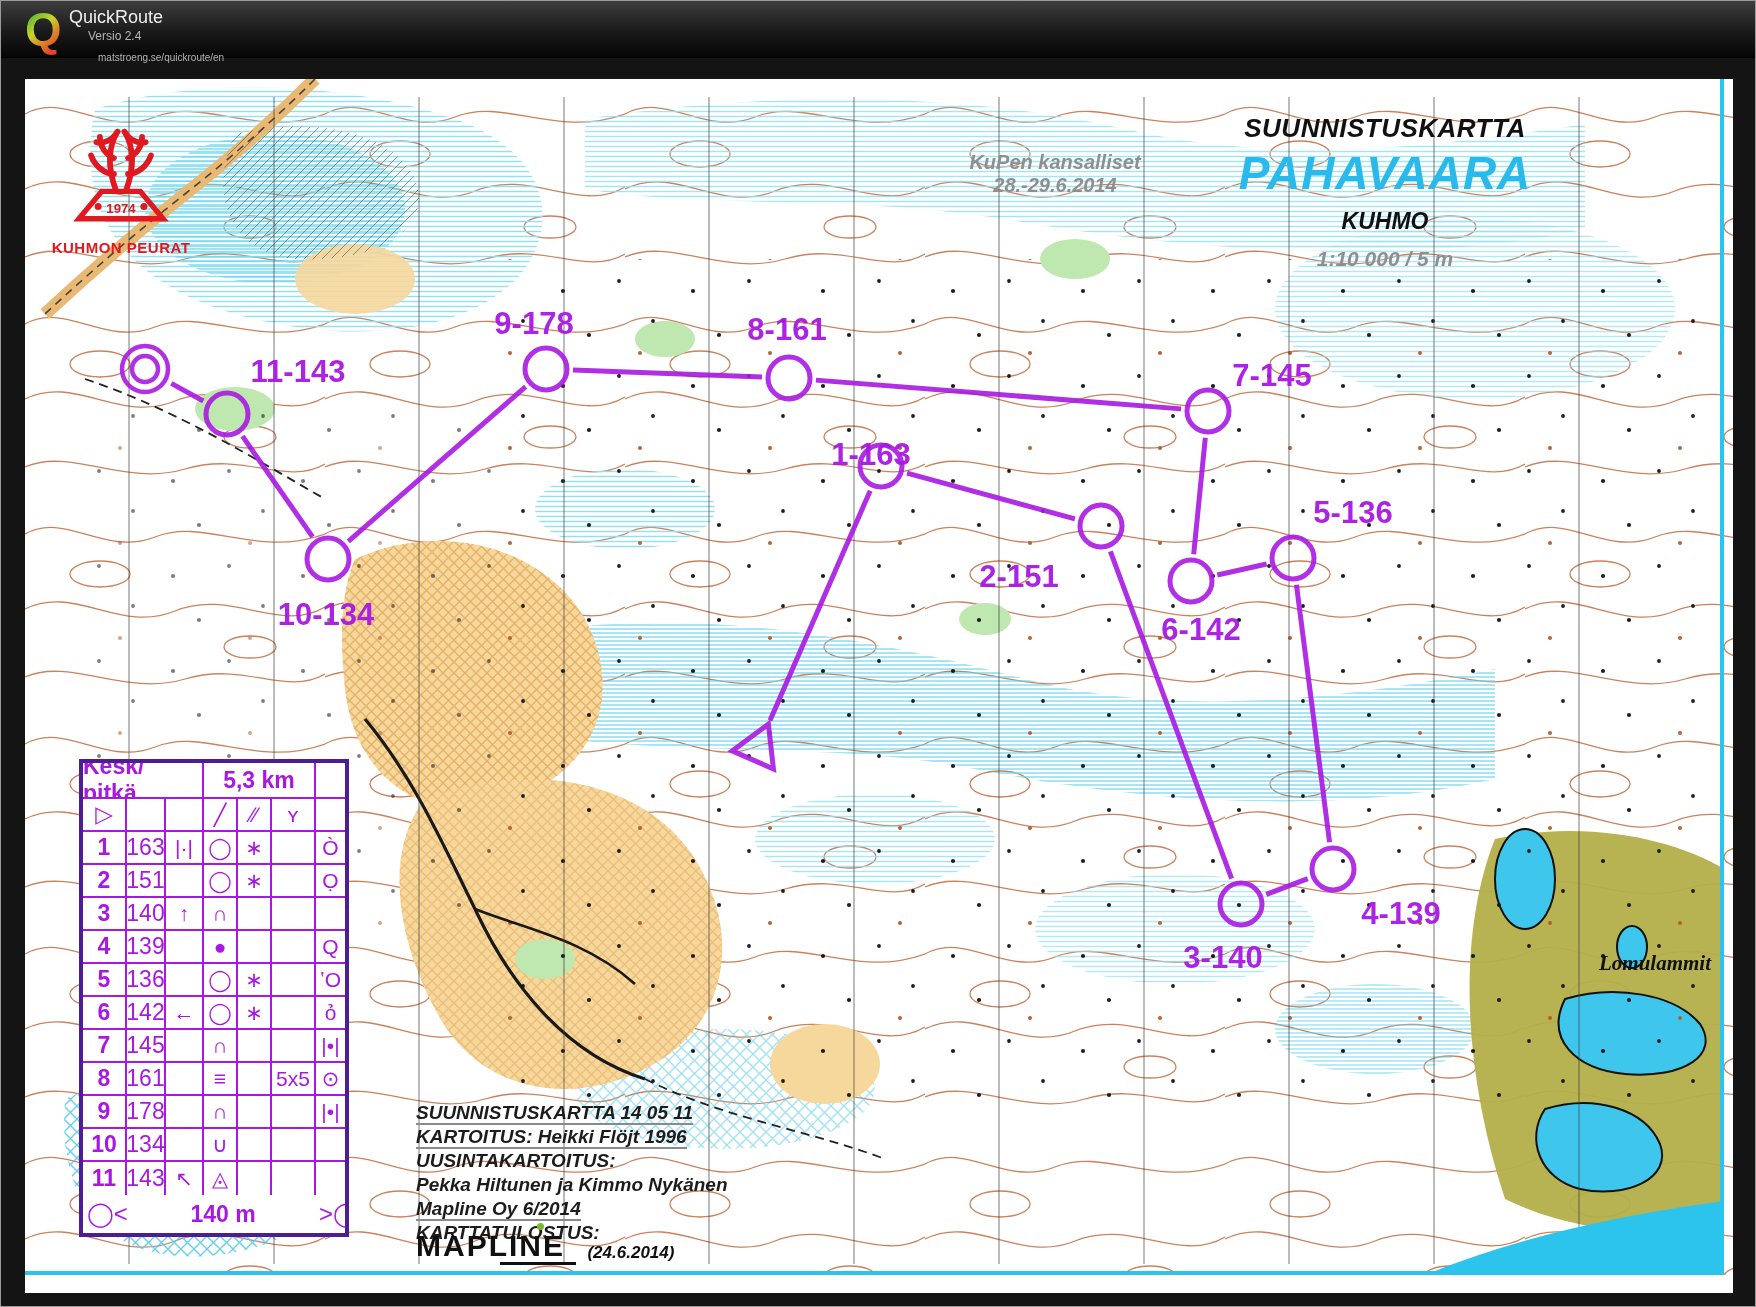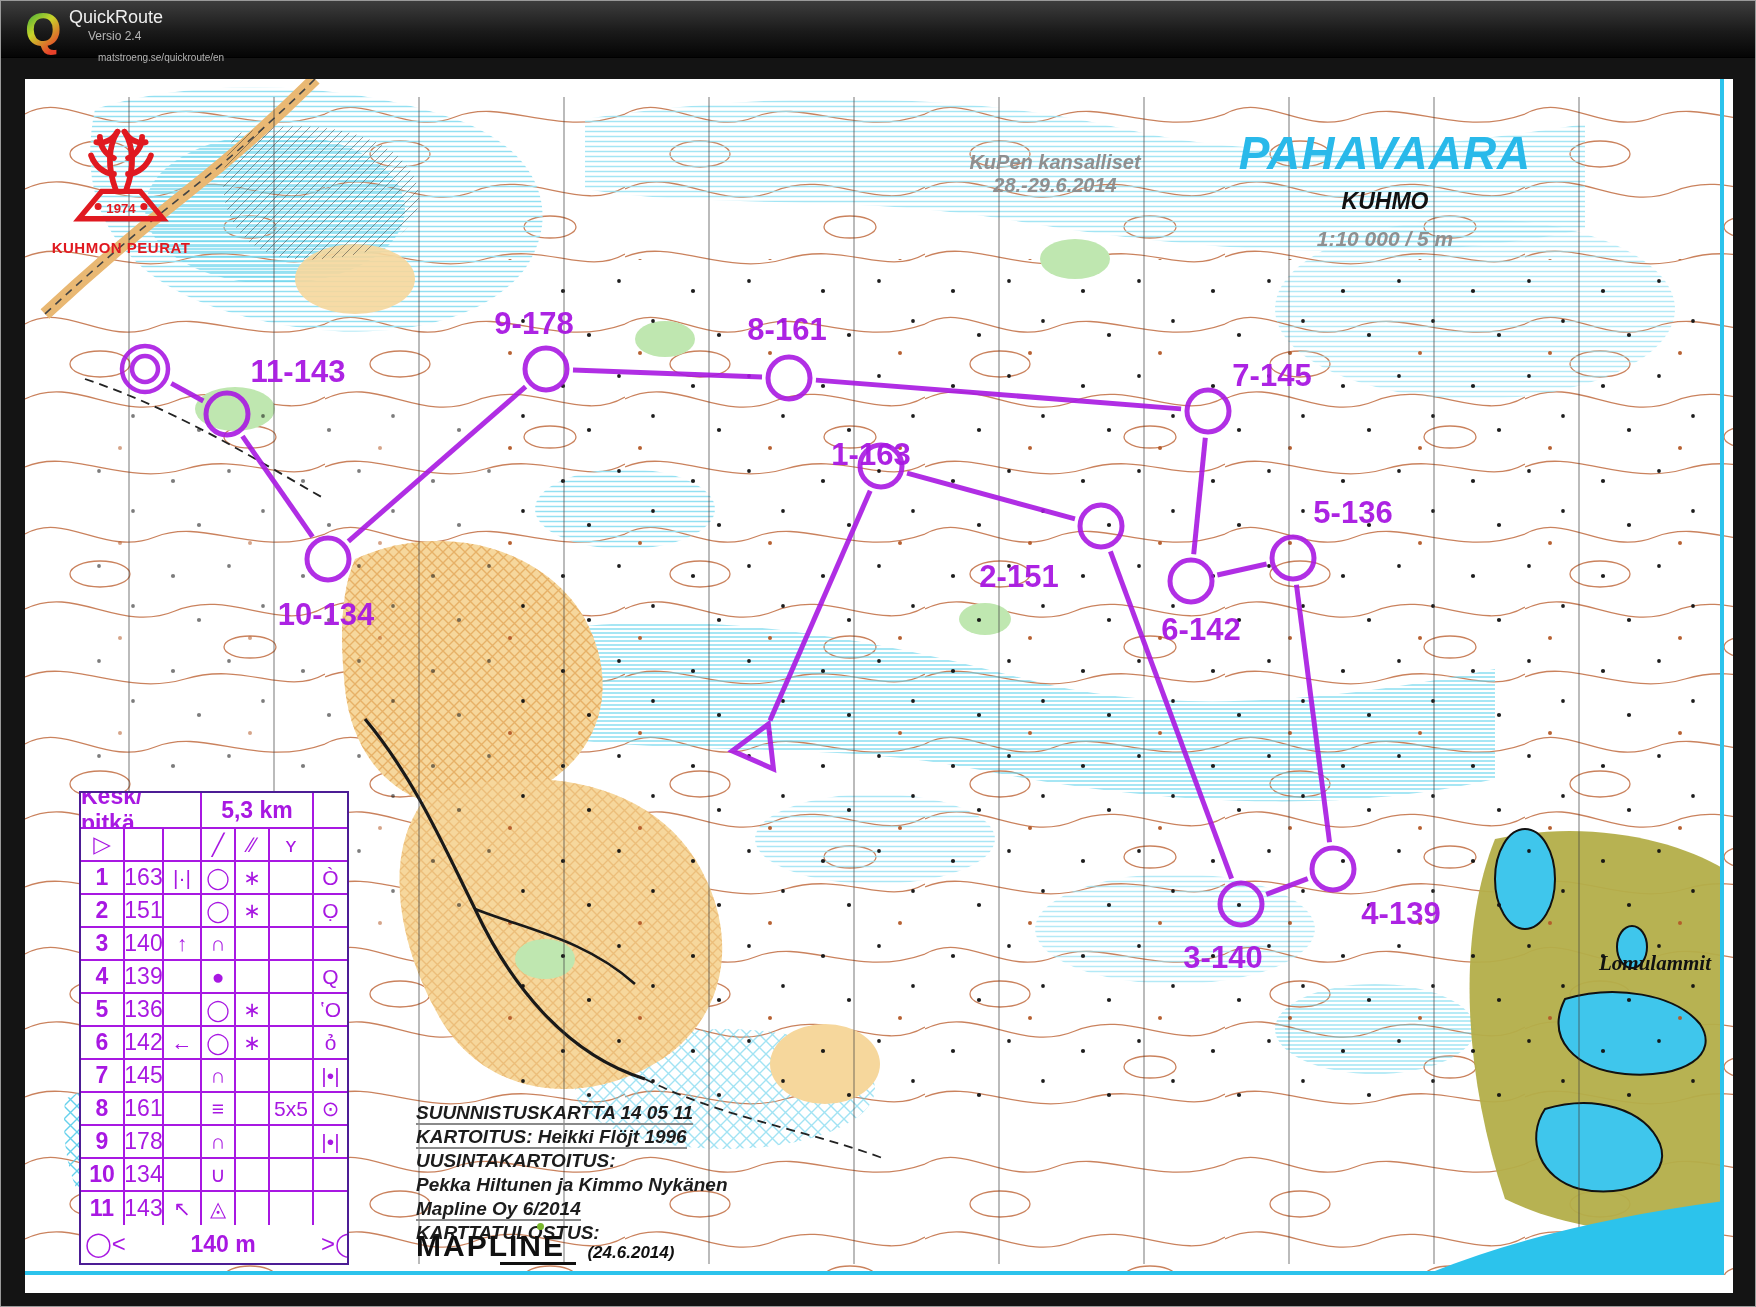--- a/index.html
+++ b/index.html
@@ -17,42 +17,42 @@
   .appurl{position:absolute;left:69px;top:51px;font-size:10px;color:#b5b5b5;margin-left:28px;}
   
   .map-page{position:absolute;left:24px;top:78px;width:1708px;height:1214px;background:#fff;}
   .map-page svg.bg, .map-page svg.course{position:absolute;left:0;top:0;width:1708px;height:1214px;}
   .abs{position:absolute;}
   .ital{font-style:italic;font-weight:bold;}
   
   .event-text{left:880px;top:28px;width:300px;text-align:center;font-size:20px;color:#8f8f8f;margin-top:44px;}
   .title-block{left:1180px;top:34px;width:360px;text-align:center;color:#111;}
   .t1{font-size:26px;letter-spacing:.5px;}
-  .t2{font-size:46px;color:#29b9ea;letter-spacing:1px;margin-top:13px;}
+  .t2{font-size:46px;color:#29b9ea;letter-spacing:1px;margin-top:2px;}
   .t3{font-size:23px;margin-top:8px;}
   .t4{font-size:21px;color:#8f8f8f;margin-top:12px;}
   
   .club{left:30px;top:28px;width:132px;height:132px;}
   .club-name{left:10px;top:160px;width:172px;text-align:center;font-size:15px;font-weight:bold;
     color:#e01920;letter-spacing:.5px;}
   
   .credits{left:391px;top:1022px;width:340px;font-size:19px;font-style:italic;color:#1c1c1c;line-height:23px;font-weight:bold;}
   .credits .cl{margin-bottom:1px;}
   .credits .cl:nth-child(1) span,.credits .cl:nth-child(2) span,.credits .cl:nth-child(5) span{
     border-bottom:2px solid #8a8a8a;padding-bottom:0px;}
   .mapline{left:391px;top:1150px;height:40px;}
   .ml-text{font-size:30px;font-weight:bold;color:#101010;letter-spacing:2px;display:inline-block;position:relative;}
   .ml-dot{position:absolute;left:121px;top:-6px;width:7px;height:7px;border-radius:50%;background:#7ab82e;}
   .ml-bar{position:absolute;left:84px;bottom:-2px;width:76px;height:3px;background:#101010;}
   .ml-date{font-size:17px;font-weight:bold;font-style:italic;color:#101010;margin-left:18px;vertical-align:bottom;}
   .lomu{left:1540px;top:872px;width:180px;text-align:center;font-family:"Liberation Serif",serif;
     font-size:21px;font-weight:bold;font-style:italic;color:#111;}
   .anniv{left:1440px;top:1162px;width:250px;text-align:right;font-size:25px;color:#fff;}
   
-  .desc{left:54px;top:712px;width:270px;border:2px solid #4c1d95;background:#fff;color:#a818e2;}
+  .desc{left:54px;top:680px;width:270px;border:4px solid #4c1d95;background:#fff;color:#a818e2;}
   .drow{display:flex;border-bottom:2px solid #a818e2;}
   .drow:last-child{border-bottom:none;}
   .dcell{border-right:2px solid #a818e2;display:flex;align-items:center;justify-content:center;
     font-size:23px;overflow:hidden;}
   .dcell:last-child{border-right:none;}
   .c1{width:44px;} .c2{width:39px;} .c3{width:38px;} .c4{width:34px;} .c5{width:34px;} .c6{width:44px;} .c7{width:31px;flex:1;}
   .h33{height:33px;} .h36{height:36px;}
   .dhead .dcell{font-weight:bold;font-size:23px;}
   .dnum{font-weight:bold;}
   .dsym{font-size:21px;}
@@ -228,20 +228,21 @@
         <path d="M18,127 L114,127 L88,96 L44,96 Z" stroke-width="6"></path>
       </g>
       <circle cx="40" cy="113" r="4" fill="#e01920"></circle>
       <circle cx="92" cy="113" r="4" fill="#e01920"></circle>
       <text x="66" y="120" text-anchor="middle" font-size="15" font-weight="bold" fill="#e01920">1974</text>
     </svg>
     <div class="abs club-name">KUHMON PEURAT</div>
 
     <div class="abs ital event-text">KuPen kansalliset 28.-29.6.2014</div>
     <div class="abs title-block">
+      <div class="ital t1">SUUNNISTUSKARTTA</div>
       <div class="ital t2">PAHAVAARA</div>
       <div class="ital t3">KUHMO</div>
       <div class="ital t4">1:10 000 / 5 m</div>
     </div>
 
     <div class="abs lomu">Lomulammit</div>
 
     <div class="abs credits">
       <div class="cl"><span>SUUNNISTUSKARTTA  14 05 11</span></div>
       <div class="cl"><span>KARTOITUS: Heikki Flöjt 1996</span></div>

